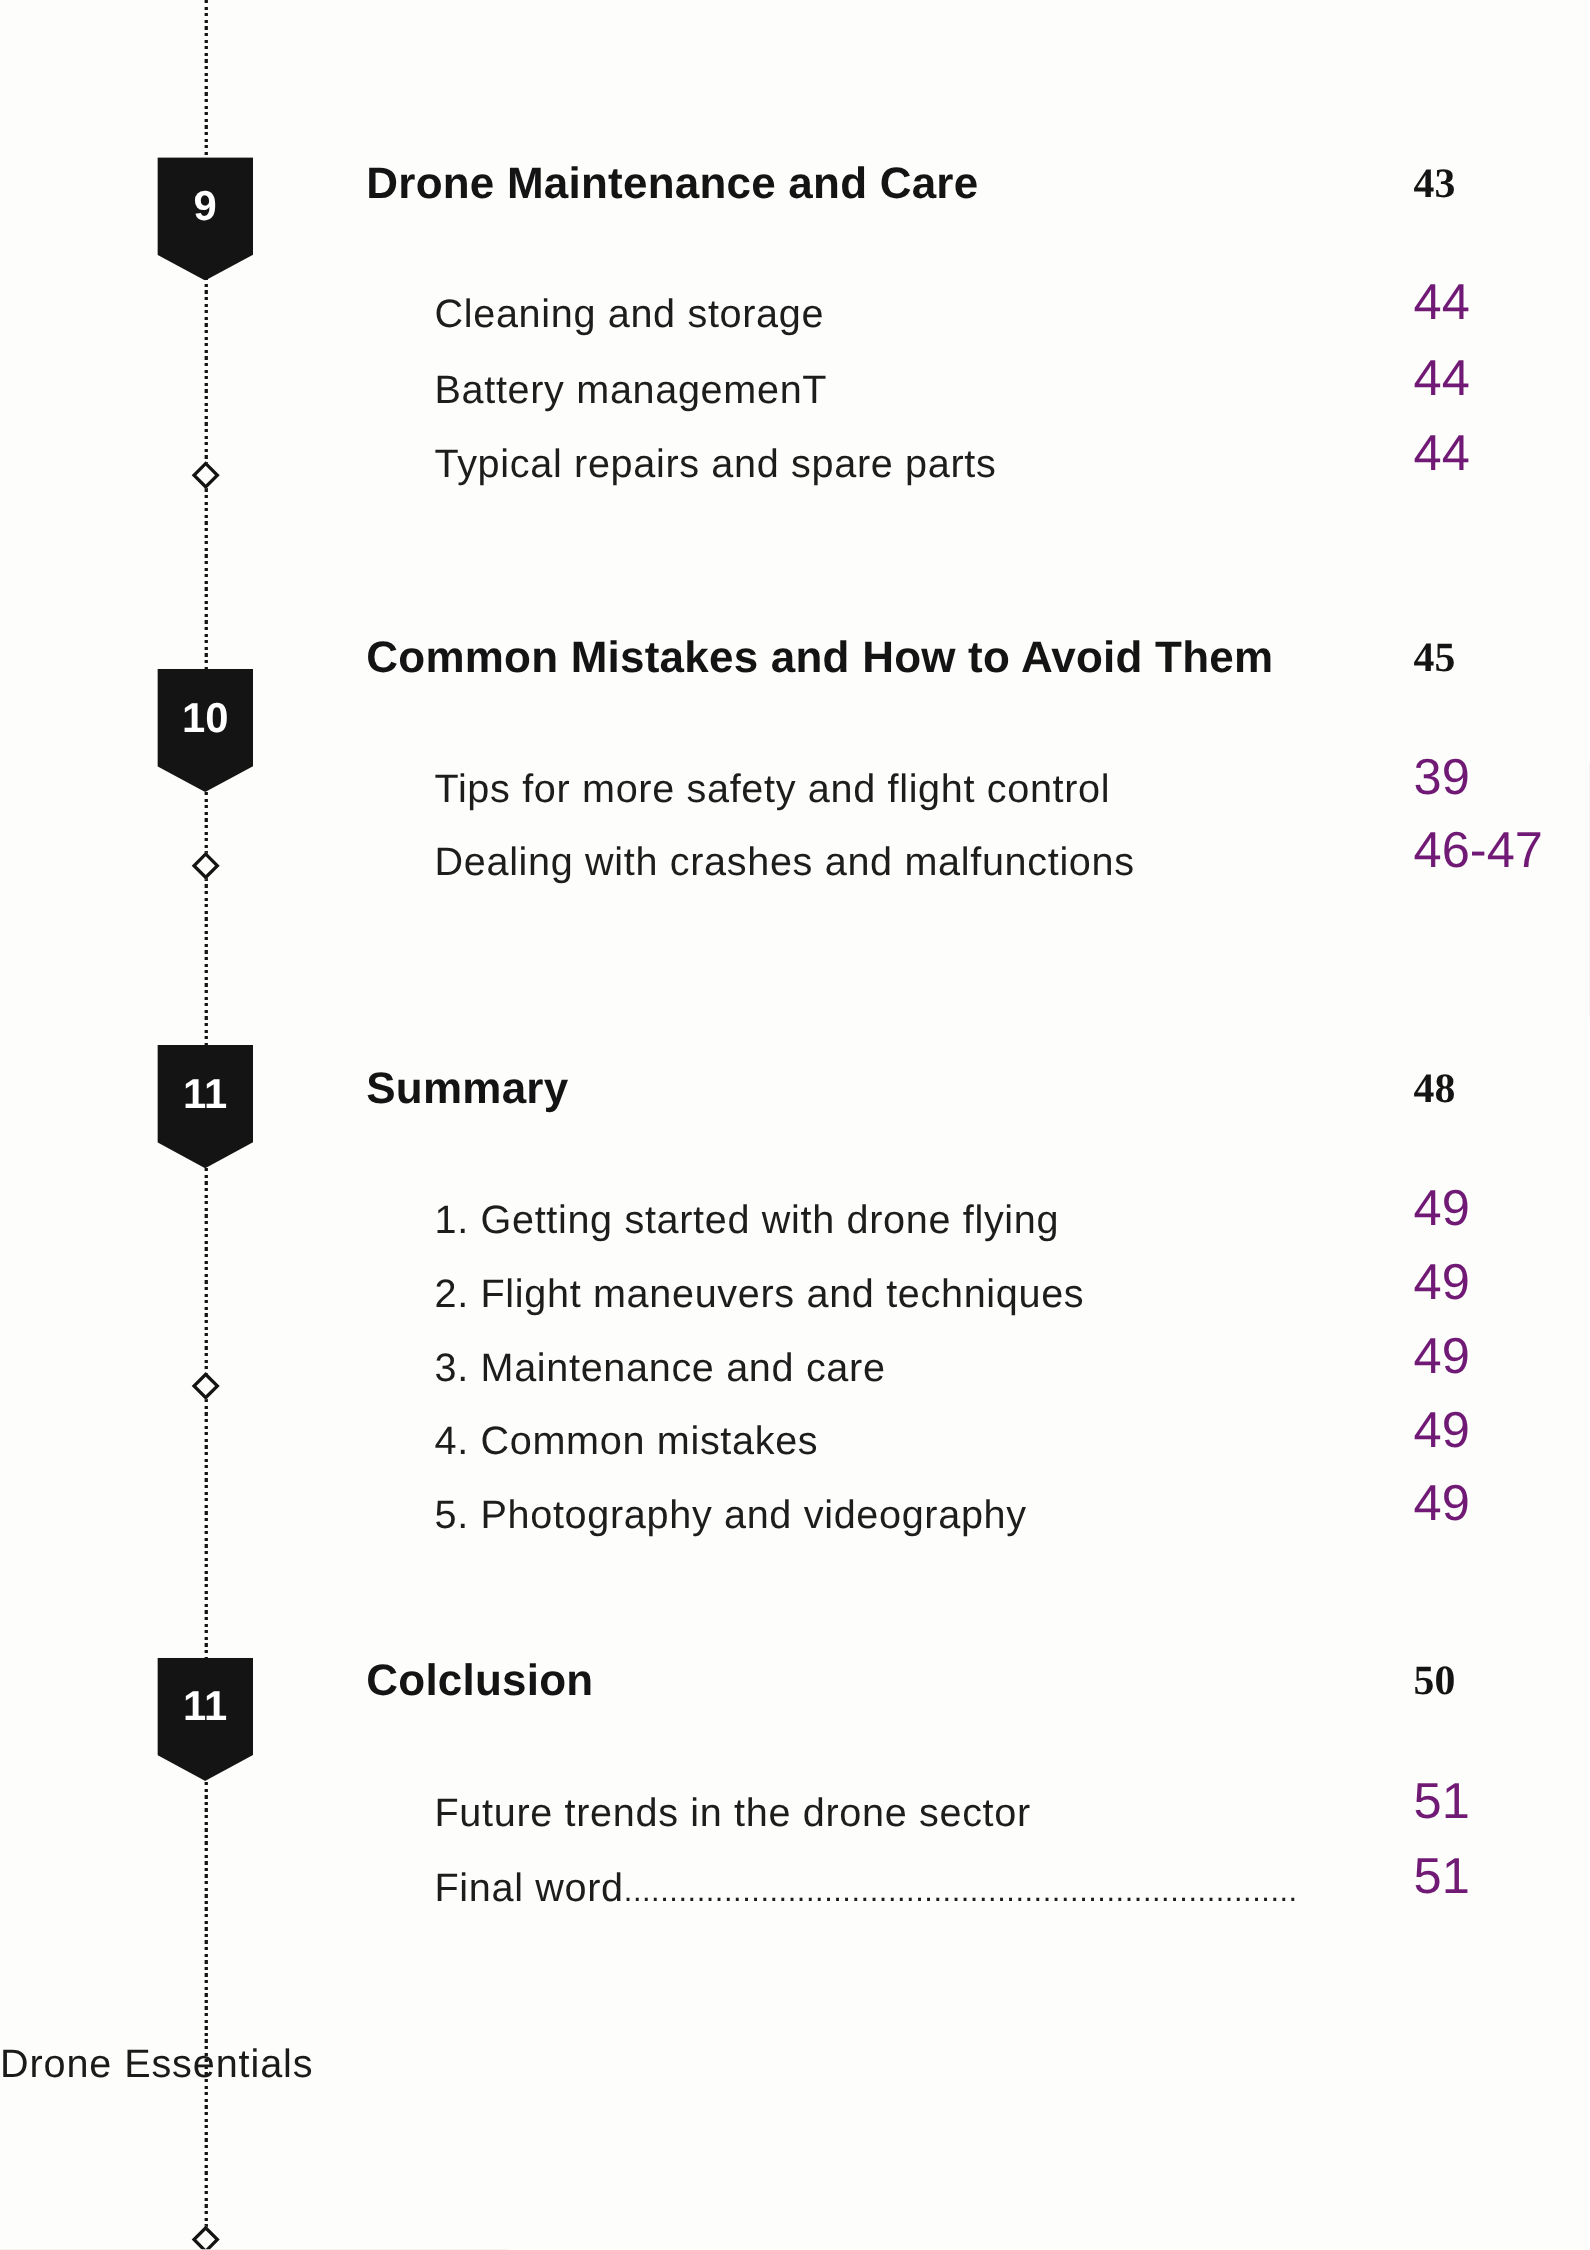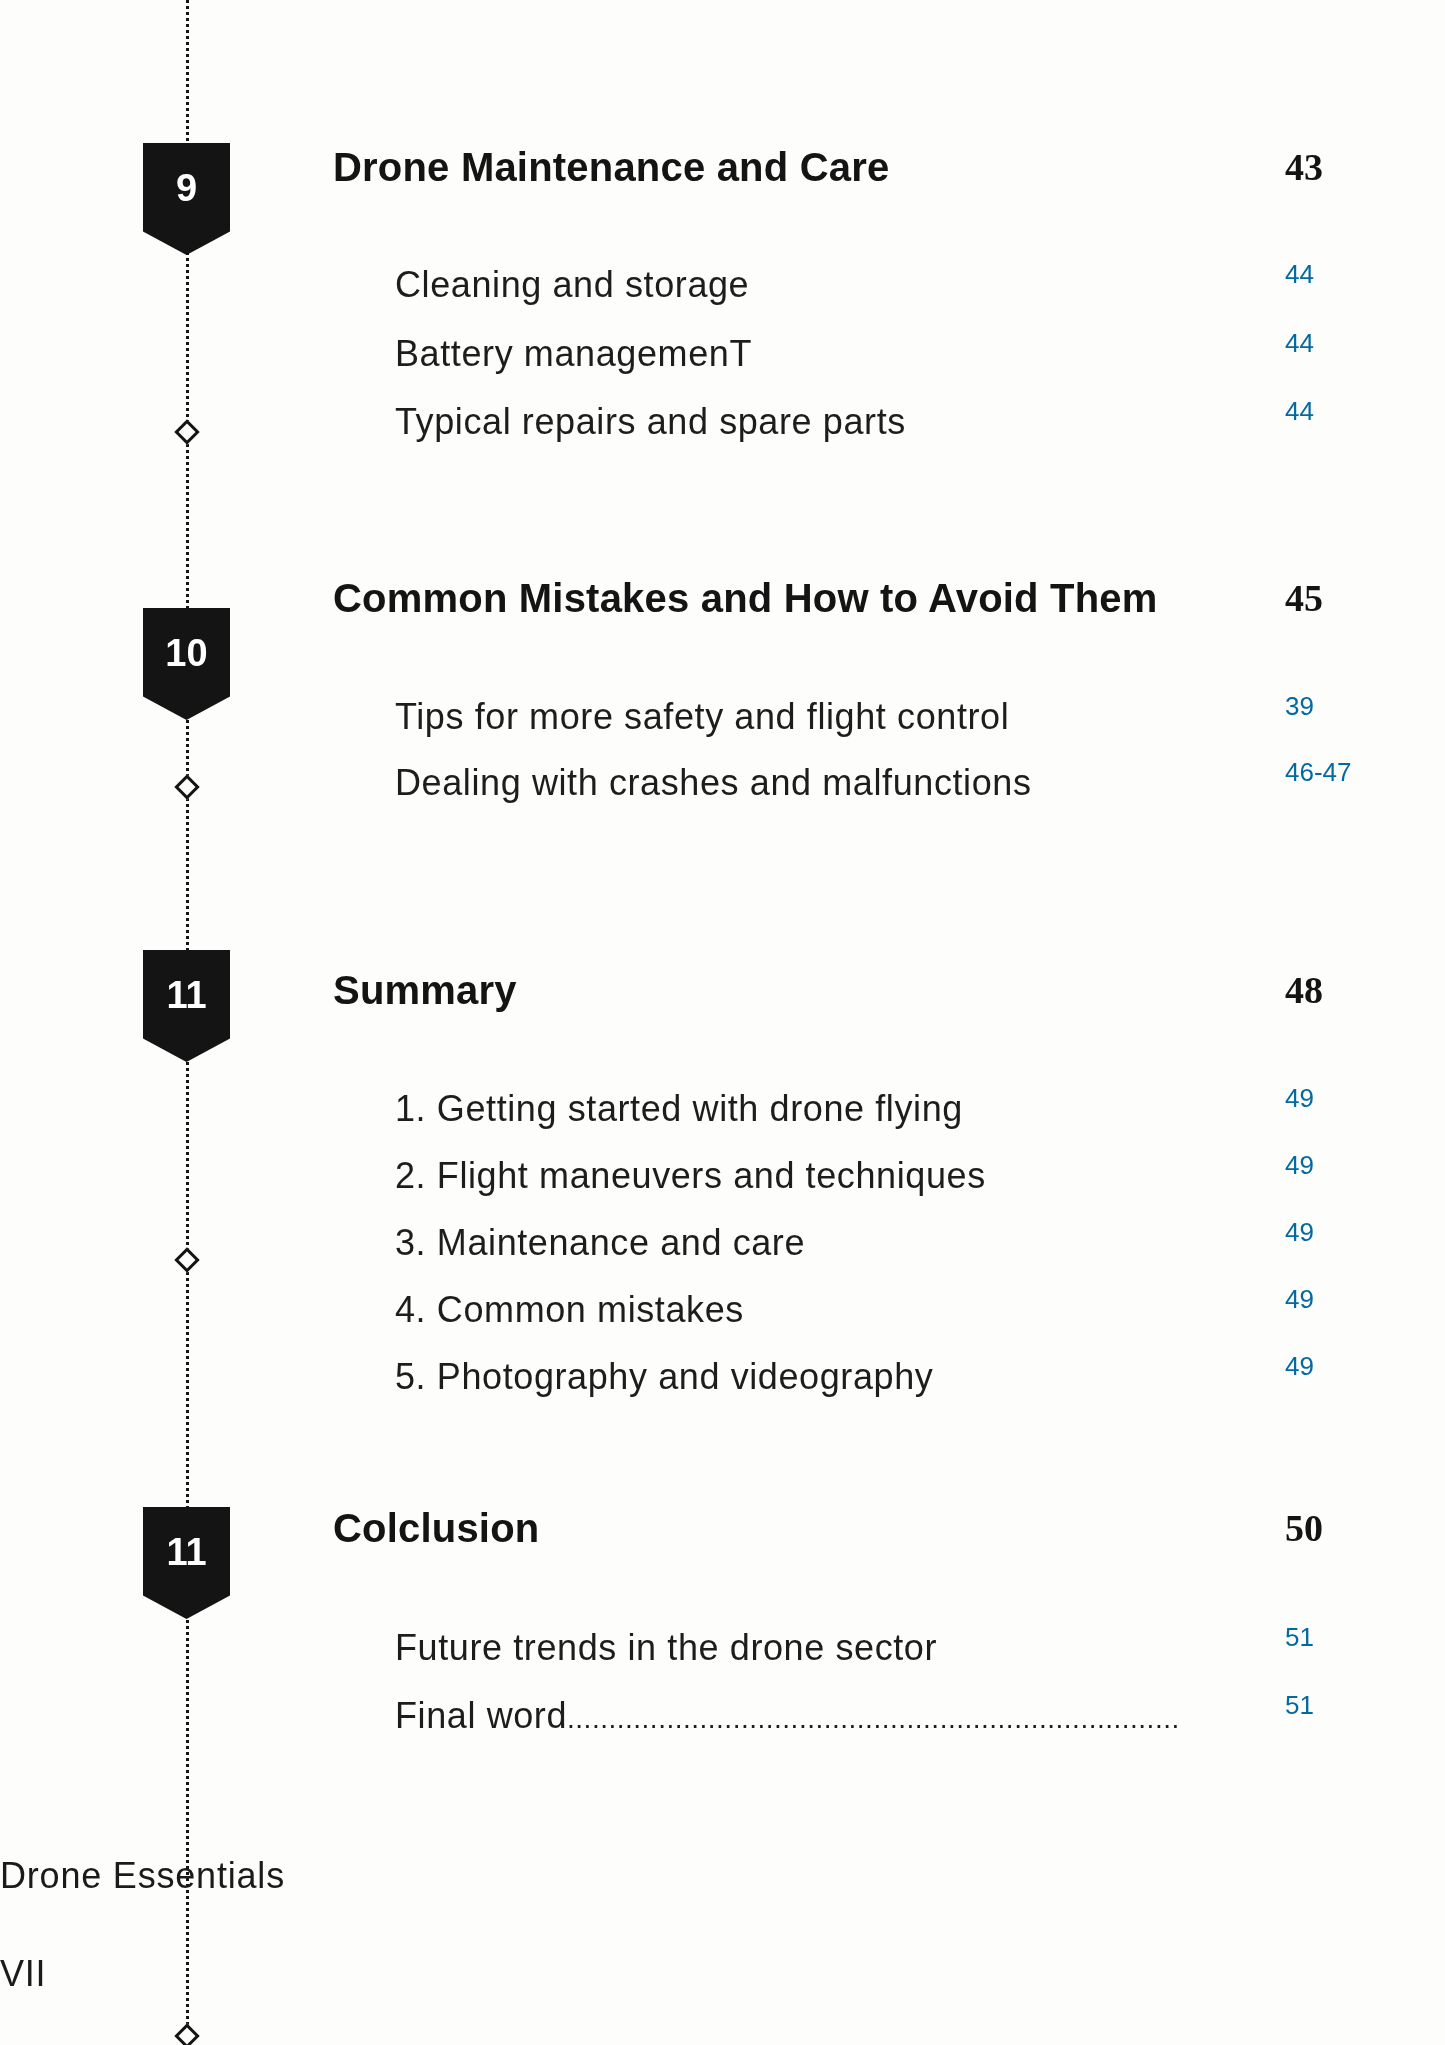--- a/index.html
+++ b/index.html
@@ -41,21 +41,21 @@
   .row.heading .label{
     left:333px;font-size:40px;font-weight:700;line-height:54px;letter-spacing:0.2px;
   }
   .row.heading .pagenum{
     left:1285px;font-size:38px;font-weight:700;line-height:54px;font-family:Liberation Serif, serif;
   }
   .row.sub .label{
     left:395px;font-size:36px;font-weight:400;line-height:46px;letter-spacing:0.6px;color:#1d1d1d;margin-top:11px;
   }
   .row.sub .pagenum{
-    left:1285px;font-size:26px;font-weight:400;line-height:46px;color:#0369a1;
+    left:1285px;font-size:46px;font-weight:400;line-height:46px;color:#701a75;
   }
   .row.sub .leader{
     position:static;display:inline;font-size:28px;letter-spacing:0.5px;color:#1d1d1d;
   }
   .row.sub .label .txt{position:static;display:inline;}
   
   .footer-title,.footer-page{
     position:absolute;left:0;width:1445px;text-align:left;
     font-size:36px;font-weight:400;letter-spacing:0.8px;line-height:46px;color:#1b1b1b;
   }
@@ -149,15 +149,14 @@
   <div class="row sub" style="top:1614px">
     <span class="label">Future trends in the drone sector</span>
     <span class="pagenum">51</span>
   </div>
   <div class="row sub" style="top:1682px">
     <span class="label"><span class="txt">Final word</span><span class="leader">..........................................................................</span></span>
     <span class="pagenum">51</span>
   </div>
 
   <div class="footer-title">Drone Essentials</div>
-  <div class="footer-page">VII</div>
 
 </div>
 
 </body></html>

